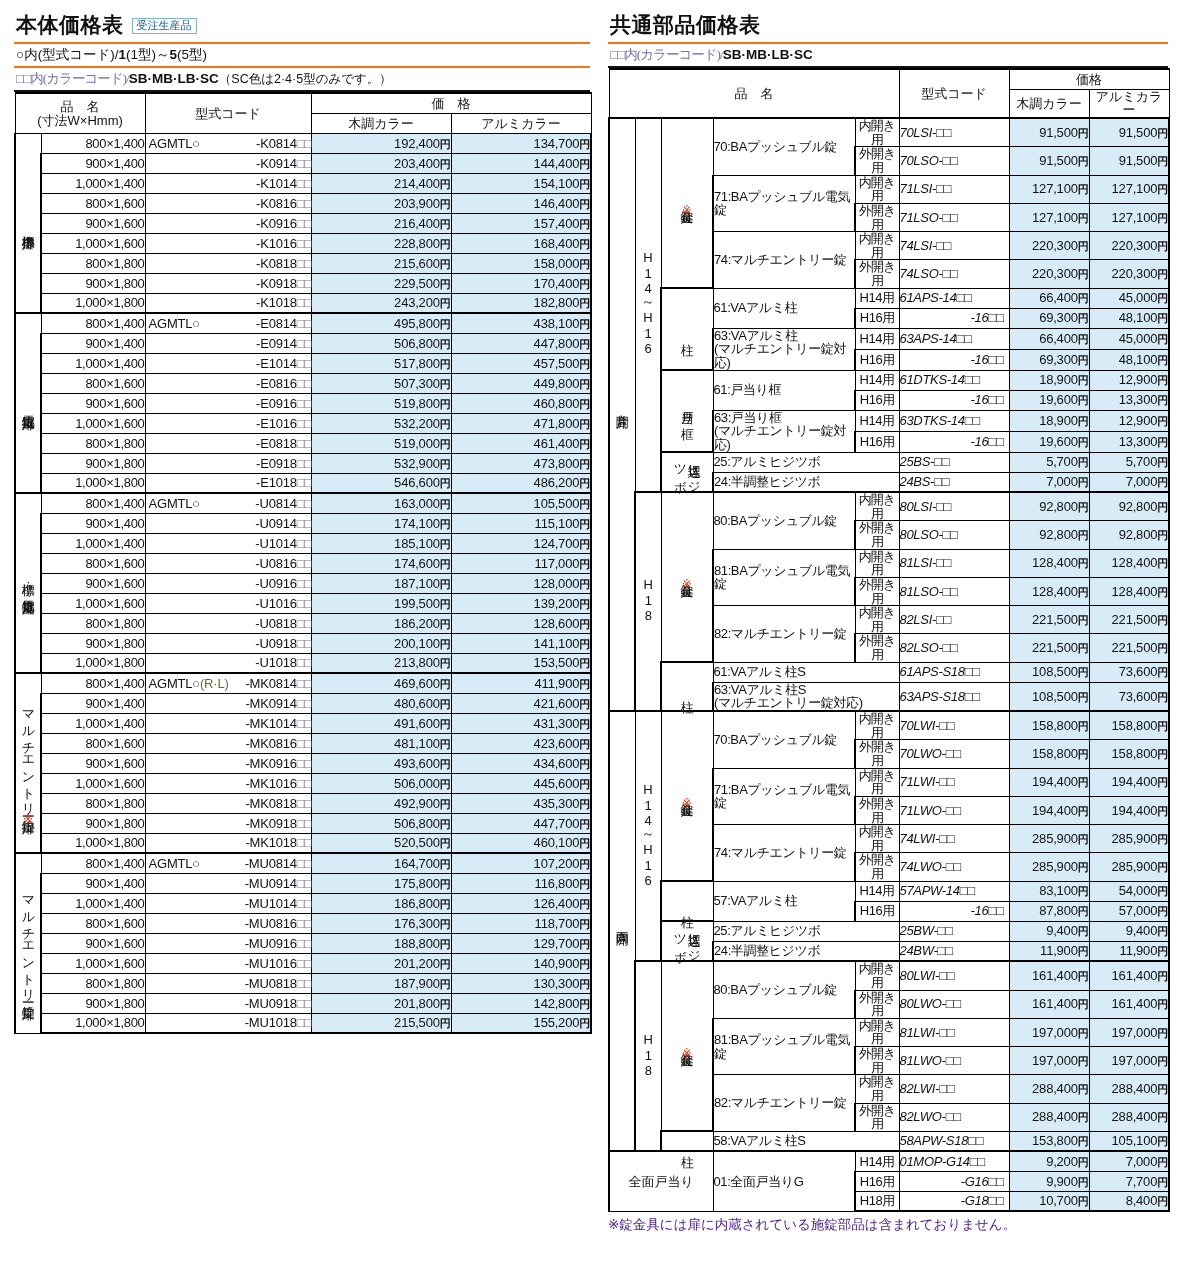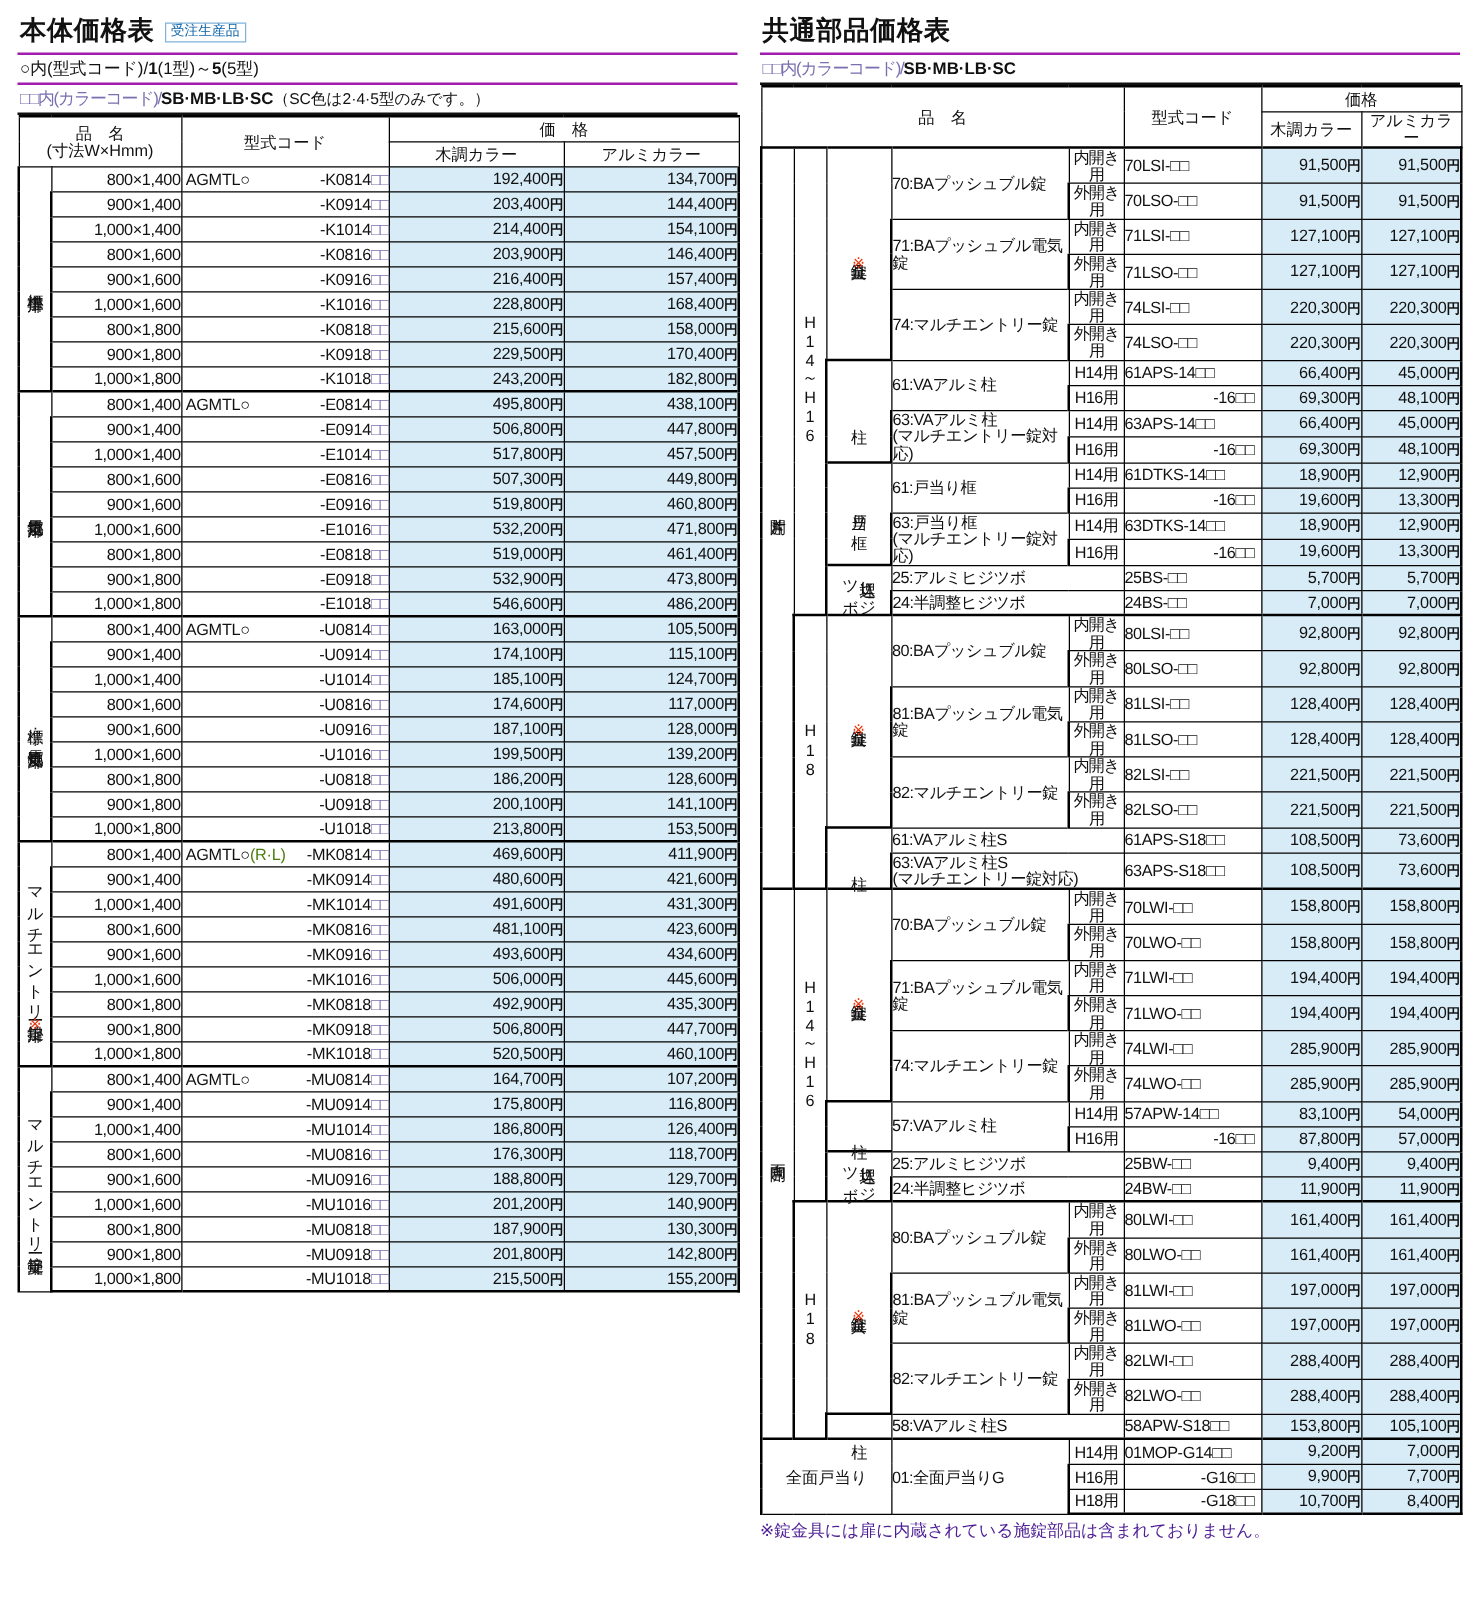--- a/index.html
+++ b/index.html
@@ -23,25 +23,25 @@
     line-height:1.05; margin:0 0 6px 2px;
   }
   .badge {
     font-size:11px; font-weight:normal; color:#0f64a8;
     border:1px solid #7fb4db; background:#fff;
     padding:1px 4px 2px 4px; line-height:1; letter-spacing:0;
     position:relative; top:-2px;
   }
   .note-line {
     font-size:13.5px; line-height:1.35;
-    border-top:2px solid #a21caf; padding:2px 2px 2px 2px;
+    border-top:2px solid #f97316; padding:2px 2px 2px 2px;
   }
   .note-line.last { border-bottom:2px solid #111; }
   .note-line b { font-weight:bold; }
-  .note-line .sq { color:#7b6fb0; letter-spacing:-1px; }
+  .note-line .sq { color:#7b6fb0; letter-spacing:-1px;font-family:Liberation Serif, serif; }
   .small-paren { font-size:12.5px; }
 
   
   table.t { border-collapse:collapse; width:100%; table-layout:fixed; }
   table.t td, table.t th {
     border:1px solid #000; padding:0; margin:0;
     font-weight:normal; font-size:13px; vertical-align:middle;
     height:20px; line-height:1.05;
   }
   .hd { text-align:center; font-size:14px; }
@@ -78,21 +78,21 @@
   .fnote { color:#e8380d; font-size:14px; line-height:1.45; margin-top:4px; }
   .fnote .hl { color:#0f8cd6; font-weight:bold; }
   .fnote .indent { padding-left:18px; display:block; }
 
   
   .nm  { font-size:12px; padding-left:3px; text-align:left; line-height:1.08; letter-spacing:-.4px;}
   .nm2 { font-size:12px; padding-left:3px; text-align:left; line-height:1.12; letter-spacing:-.4px;}
   .dir { font-size:12px; text-align:center; letter-spacing:-1px; }
   .hgt { font-size:13px; text-align:center; letter-spacing:-.5px;}
   .grp { font-size:13px; text-align:center; line-height:1.1; }
-  .code-r { font-weight:bold; font-size:15px; text-align:left; padding-left:5px; letter-spacing:-.3px;}
+  .code-r { font-weight:bold; font-size:15px; text-align:left; padding-left:5px; letter-spacing:-.3px;font-style:italic;}
   .code-r.ra { text-align:right; padding-right:5px; }
   .fnote-r { color:#4c1d95; font-size:13.5px; margin-top:4px; }
 </style>
 </head>
 <body>
 
 <div class="page">
 
   <div class="col-left">
 

